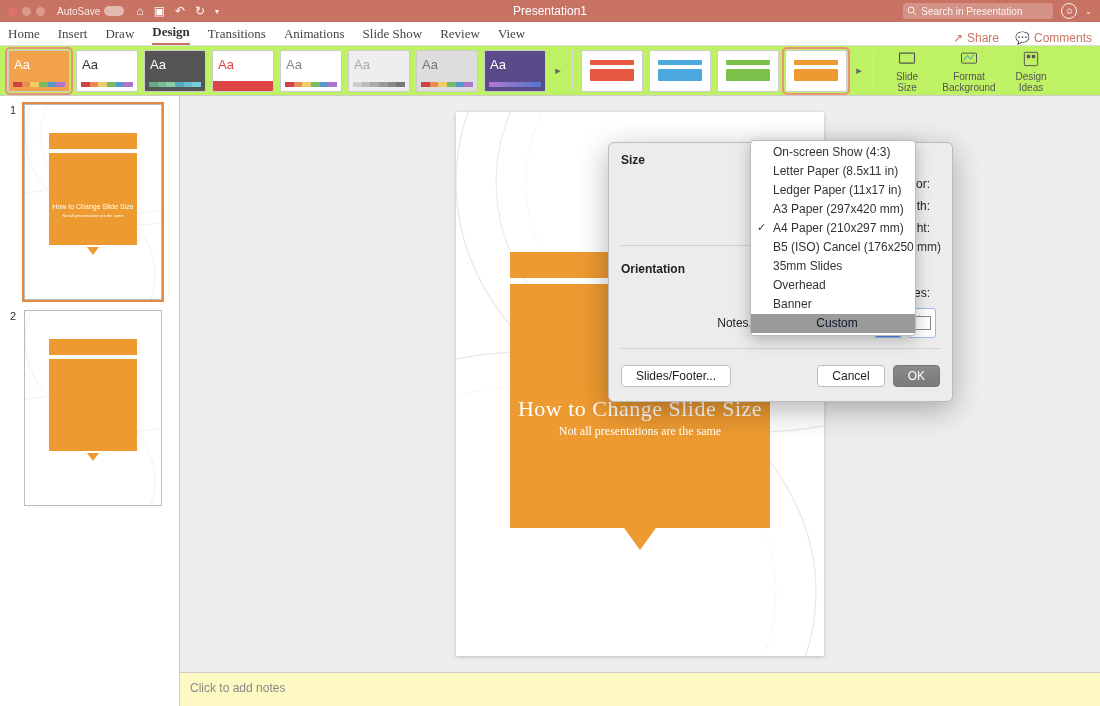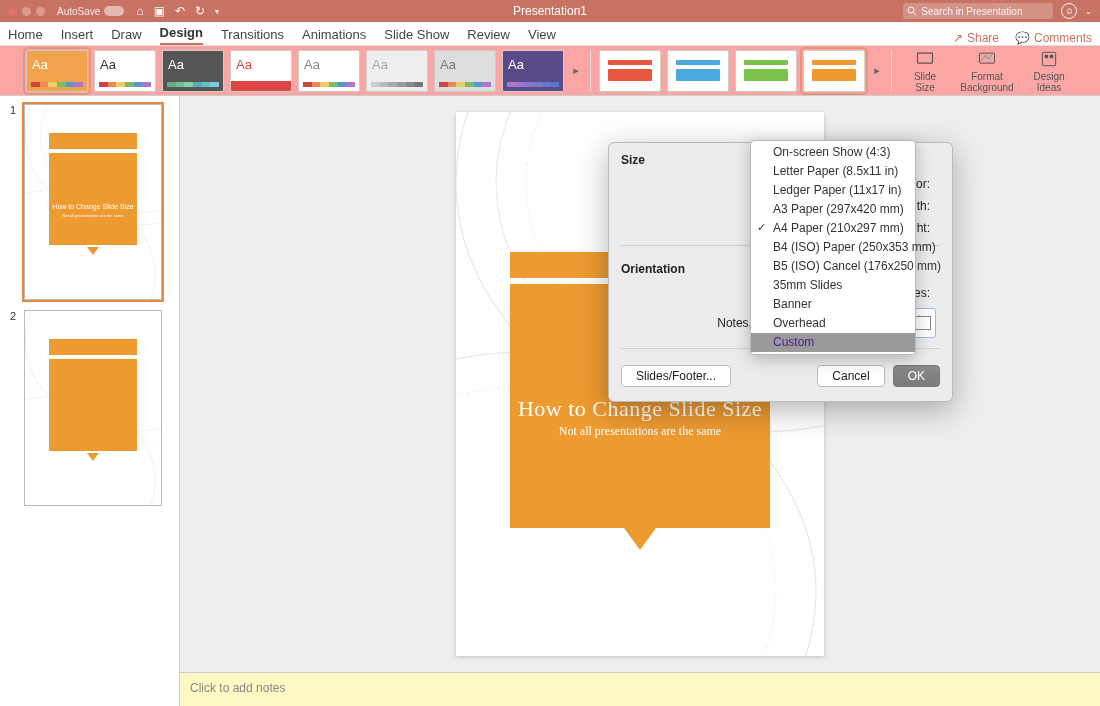--- a/index.html
+++ b/index.html
@@ -15,26 +15,26 @@
   .autosave{ margin-left:12px; font-size:10px; color:rgba(255,255,255,0.85); display:flex; align-items:center; gap:4px;}
   .autosave .tog{ width:20px;height:10px;border-radius:5px;background:rgba(255,255,255,0.5); position:relative;}
   .qat { display:flex; gap:10px; margin-left:12px; align-items:center;}
   .qat span{ font-size:12px; color:rgba(255,255,255,0.95);}
   .title-center{ position:absolute; left:50%; transform:translateX(-50%); font-size:12px; color:#fff;}
   .title-right{ margin-left:auto; display:flex; align-items:center; gap:8px; padding-right:8px;}
   .searchbox{ background:rgba(255,255,255,0.22); border-radius:3px; height:16px; width:150px; display:flex; align-items:center; padding:0 4px; gap:4px; color:rgba(255,255,255,0.9); font-size:10px;}
   .searchbox svg{opacity:0.9}
   .avatar{ width:16px;height:16px;border-radius:50%; border:1px solid rgba(255,255,255,0.9); display:flex;align-items:center;justify-content:center; font-size:9px;}
   .ribbon-tabs{ height:24px; display:flex; align-items:flex-end; padding:0 8px; gap:18px; border-bottom:1px solid #ddd; background:#fff; font-size:13px; color:#444;}
-  .ribbon-tabs .tab{ padding:4px 0 3px 0; cursor:default;}
+  .ribbon-tabs .tab{ padding:4px 0 3px 0; cursor:default;font-family:Liberation Serif, serif;}
   .ribbon-tabs .tab.active{ color:#333; font-weight:600; border-bottom:2px solid #C87264; }
   .ribbon-right{ margin-left:auto; display:flex; gap:16px; font-size:12px;}
   .ribbon-right .share{ color:#C87264; display:flex; align-items:center; gap:4px;}
   .ribbon-right .comments{ color:#C87264; display:flex; align-items:center; gap:4px;}
-  .ribbon-body{ height:50px; display:flex; align-items:center; padding:4px 8px; gap:8px; border-bottom:1px solid #ccc; background:#fca5a5;justify-content:center;}
+  .ribbon-body{ height:50px; display:flex; align-items:center; padding:4px 8px; gap:8px; border-bottom:1px solid #ccc; background:#bef264;}
   .theme-gallery{ display:flex; gap:6px; align-items:center; }
   .theme-thumb{ width:62px; height:42px; border:1px solid #ccc; background:#fff; position:relative; overflow:hidden; border-radius:2px;}
   .theme-thumb .aa{ position:absolute; left:5px; top:6px; font-size:13px; font-weight:500;}
   .theme-thumb .strip{ position:absolute; bottom:4px; left:4px; right:4px; height:5px; display:flex;}
   .theme-thumb .strip span{flex:1;}
   .theme-thumb.sel{ outline:2px solid #E99475; outline-offset:1px;}
   .ribbon-sep{ width:1px; align-self:stretch; background:#ddd;}
   .variant-gallery{ display:flex; gap:6px;}
   .variant{ width:62px; height:42px; border:1px solid #ccc; background:#fff; position:relative; border-radius:2px;}
   .variant .top{position:absolute;left:8px;right:8px;top:9px;height:5px;border-radius:1px;}
@@ -83,21 +83,21 @@
   .dialog-footer .btn.primary{ background:linear-gradient(#8a8a8a,#7a7a7a); color:#fff; border-color:#777;}
   
   
   .dropdown{
     position:absolute; left:750px; top:140px; width:166px;
     background:#fff; border:1px solid #bbb; border-radius:4px;
     box-shadow:0 4px 16px rgba(0,0,0,0.25); padding:2px 0; font-size:12px; z-index:10;
   }
   .dropdown .item{ padding:2px 14px 2px 22px; position:relative; line-height:15px; white-space:nowrap;}
   .dropdown .item.checked::before{ content:"✓"; position:absolute; left:6px; top:1px; font-size:11px;}
-  .dropdown .item.hover{ background:#9a9a9a; color:#4c1d95;}
+  .dropdown .item.hover{ background:#9a9a9a; color:#0f172a;text-align:center;}
   
   .more-arrow{ width:12px; align-self:center; text-align:center; color:#666; font-size:11px; cursor:default;}
   
   
   .slide-page .tail{
     position:absolute; left:50%; transform:translateX(-50%); top:416px;
     width:0;height:0;border-left:16px solid transparent;border-right:16px solid transparent;border-top:22px solid #ED9A30;
   }
   .slide-page .orange-body{ bottom:128px; }
   
@@ -395,19 +395,18 @@
       </div>
   </div>
 </div>
 
 <div class="dropdown" id="dropdown">
     <div class="item">On-screen Show (4:3)</div>
     <div class="item">Letter Paper (8.5x11 in)</div>
     <div class="item">Ledger Paper (11x17 in)</div>
     <div class="item">A3 Paper (297x420 mm)</div>
     <div class="item checked">A4 Paper (210x297 mm)</div>
-    <div class="item">B4 (ISO) Paper (250x353 mm)</div>
     <div class="item">B5 (ISO) Cancel (176x250 mm)</div>
     <div class="item">35mm Slides</div>
+    <div class="item">Overhead</div>
     <div class="item">Banner</div>
-    <div class="item">Overhead</div>
     <div class="item hover">Custom</div>
   </div>
 
 </body></html>

